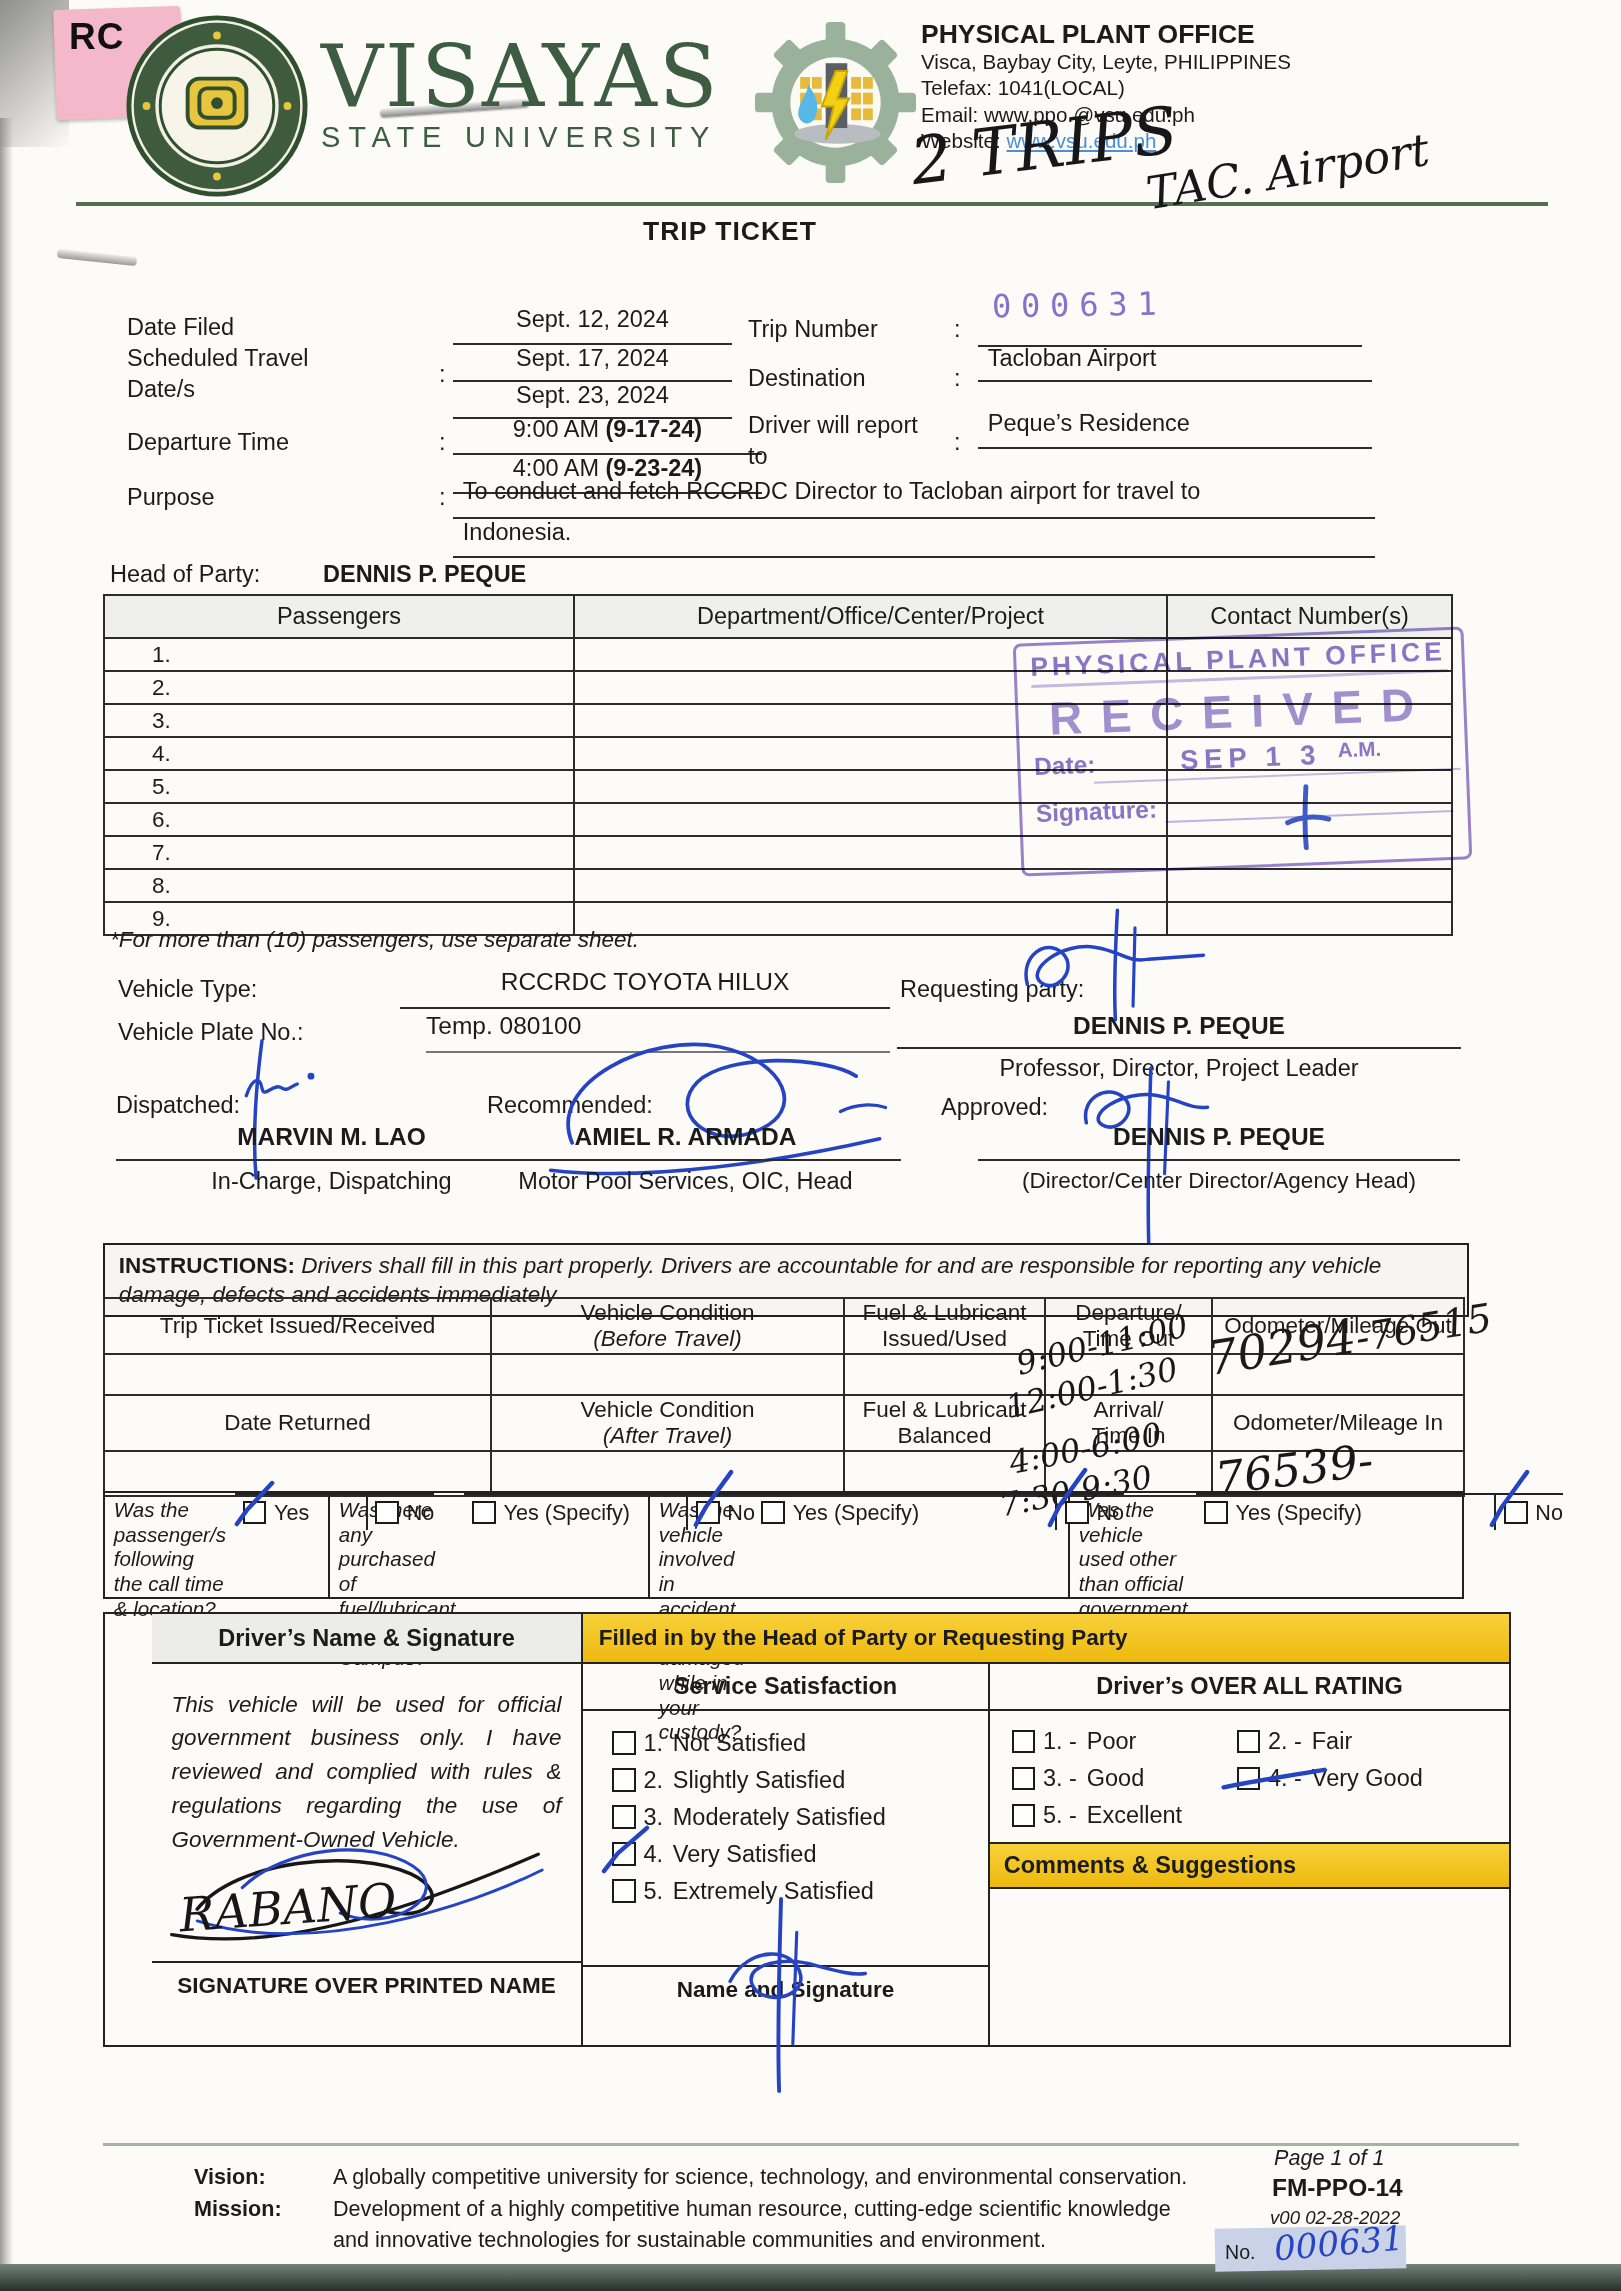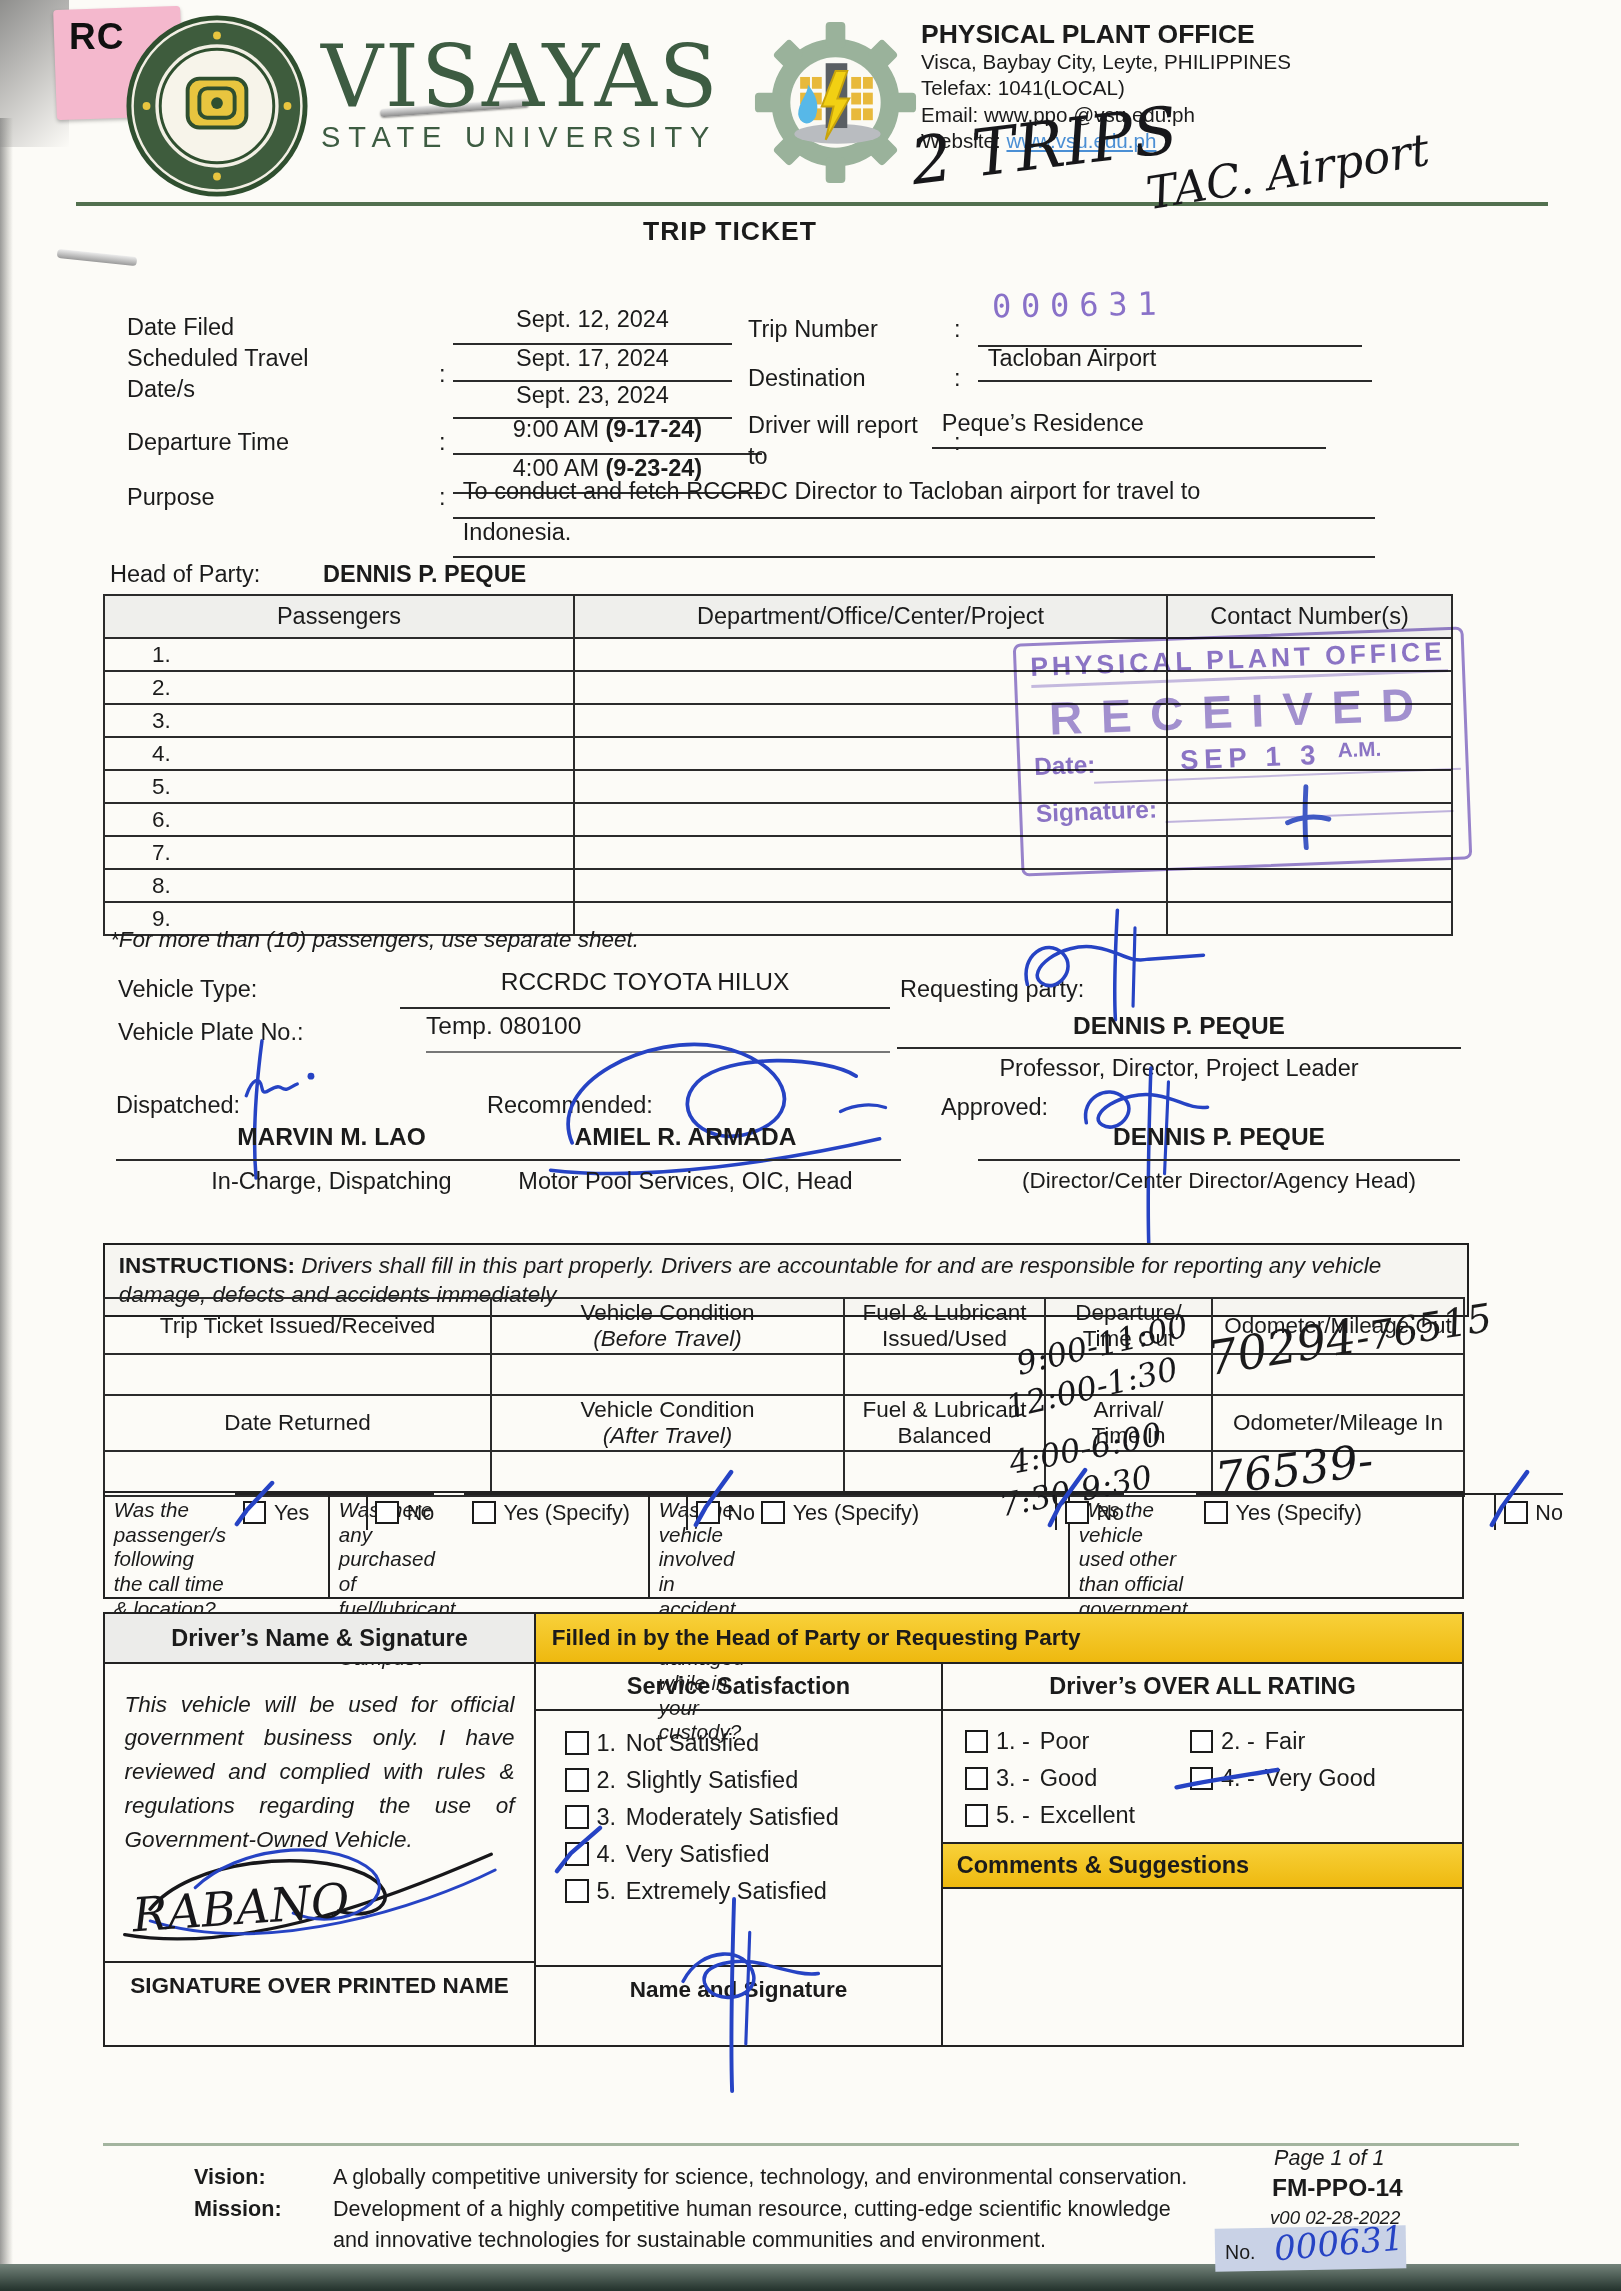--- a/index.html
+++ b/index.html
@@ -48,21 +48,21 @@
          color:#7d63c4;mix-blend-mode:multiply;opacity:.88;padding:5.9px 13.7px;box-sizing:border-box;}
   .stamp .l1{font-size:26.5px;font-weight:bold;letter-spacing:3.9px;white-space:nowrap;}
   .stamp .rule{height:2.9px;background:#8b73cb;opacity:.55;margin:2px 0 3.9px 0;}
   .stamp .recv{font-size:46px;font-weight:bold;letter-spacing:18.6px;text-align:center;opacity:.8;}
   .stamp .drow{font-size:24.5px;font-weight:bold;margin-top:3.9px;}
   .stamp .sig{font-size:24.5px;font-weight:bold;margin-top:13.7px;display:flex;align-items:flex-end;}
   .stamp .sigline{flex:1;border-bottom:2.9px solid #8b73cb;opacity:.6;margin-left:7.8px;height:21.6px;}
   .stampnum{font-family:"DejaVu Sans Mono",monospace;font-size:32px;letter-spacing:9.8px;color:#7d63c4;
             transform:rotate(-1deg);opacity:.9;white-space:nowrap;}
   
-  .bsec{border:2.9px solid #222;display:flex;}
+  .bsec{border:2.9px solid #222;display:flex;padding-left:47px;}
   .bhdr{background:#ececea;border-bottom:2.5px solid #222;font-weight:bold;font-size:23.5px;
         text-align:center;line-height:48px;height:48px;}
   .yellow{background:linear-gradient(180deg,#f8d13a,#eeb90f);}
   .colhdr{border-bottom:2.5px solid #222;font-weight:bold;font-size:23.5px;text-align:center;line-height:45px;height:45px;}
   .optrow{display:flex;align-items:center;height:37px;font-size:23.5px;position:relative;}
   .optrow .num{margin-right:9.8px;}
   .caption{border-top:2.5px solid #222;font-weight:bold;font-size:22.5px;text-align:center;line-height:45px;height:45px;}
   .decl{font-style:italic;font-size:22.5px;line-height:1.5;text-align:justify;}
   .inkpath{fill:none;stroke-linecap:round;}
   .footer-small{font-size:18.6px;}
@@ -173,21 +173,21 @@
   <div class="abs" style="left:978px;top:294px;width:384px;height:51px;border-bottom:2.5px solid #2b2b2b;"></div>
   <div class="abs stampnum" style="left:992px;top:286px;">000631</div>
 
   <div class="abs lbl" style="left:748px;top:365px;">Destination</div>
   <div class="abs colon" style="left:954px;top:365px;">:</div>
   <div class="abs uline left" style="left:978px;top:345px;width:384px;height:35px;">Tacloban Airport</div>
 
   <div class="abs lbl" style="left:748px;top:412px;">Driver will report</div>
   <div class="abs lbl" style="left:748px;top:443px;">to</div>
   <div class="abs colon" style="left:954px;top:429px;">:</div>
-  <div class="abs uline left" style="left:932px;top:410px;width:384px;height:37px;">Peque’s Residence</div>
+  <div class="abs uline left" style="left:978px;top:410px;width:384px;height:37px;">Peque’s Residence</div>
 
   <div class="abs lbl" style="left:110px;top:561px;">Head of Party:</div>
   <div class="abs lbl b" style="left:323px;top:561px;">DENNIS P. PEQUE</div>
 
   <table class="ptable abs" style="left:103px;top:594px;width:1350px;">
     <colgroup>
         <col style="width:470px">
         <col style="width:593px">
         <col>
       </colgroup>

